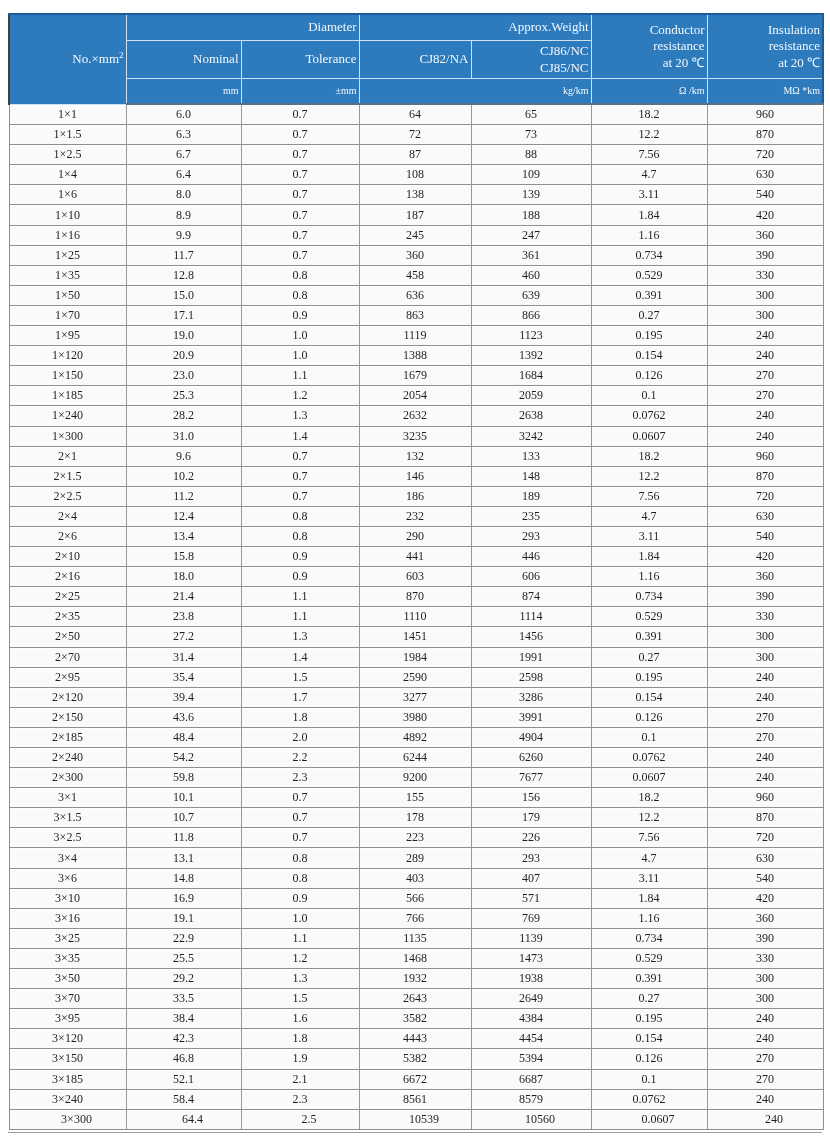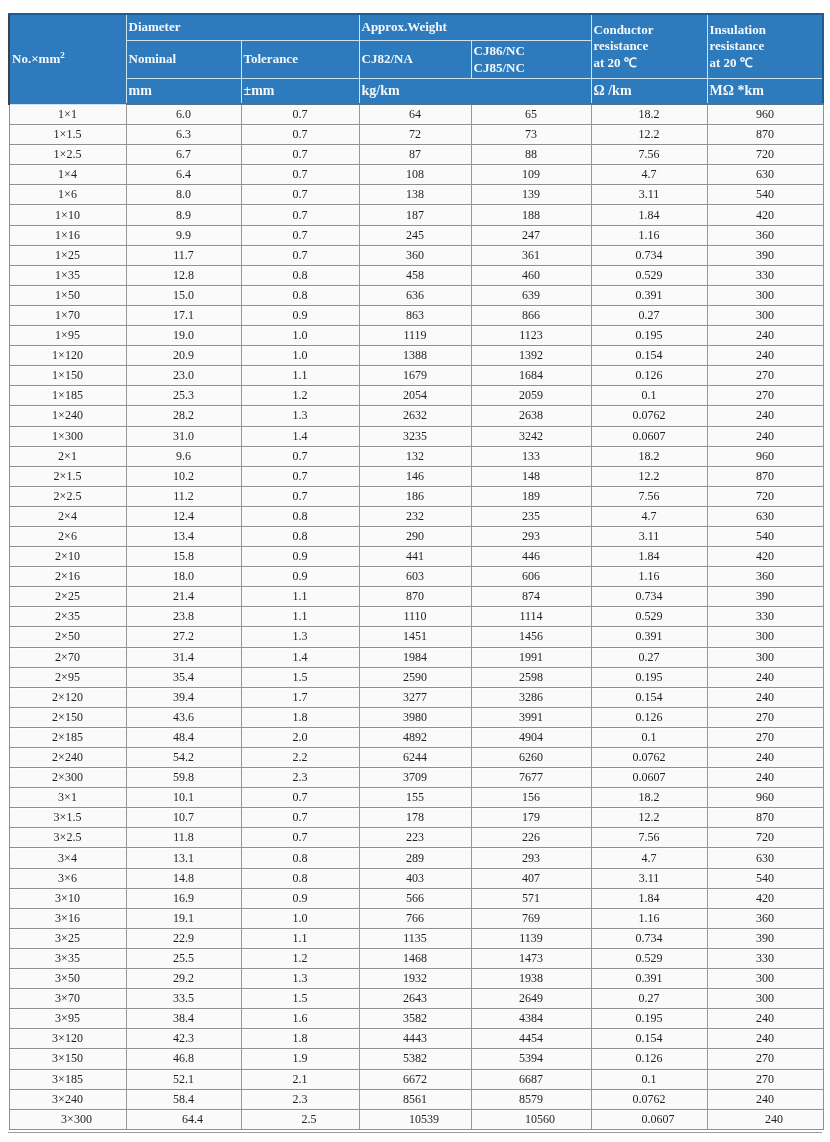--- a/index.html
+++ b/index.html
@@ -25,31 +25,31 @@
   }
   table.spec {
     border-collapse: collapse;
     table-layout: fixed;
     width: 814px;
   }
   
   thead th {
     background: #2d7bbd;
     color: #f4f8fc;
-    font-weight: bold;
+    font-weight: normal;
     font-size: 13px;
-    text-align: left;
+    text-align: right;
     vertical-align: middle;
     border: 1px solid #cfe0ef;
     padding: 0 2px;
     line-height: 1.25;
   }
   thead tr.h-row1 th { height: 25px; }
   thead tr.h-row2 th { height: 37px; }
-  thead tr.h-units th { height: 24px; font-size: 14px; }
+  thead tr.h-units th { height: 24px; font-size: 10px; }
   thead tr:first-child th { border-top: 2px solid #1d5c9b; }
   thead th.edge-l { border-left: 2px solid #404040; }
   thead th.edge-r { border-right: 2px solid #1d5c9b; }
   thead tr.h-units th { border-bottom: 2px solid #5a7086; }
   .multiline { white-space: pre-line; }
   thead sup { font-size: 9px; vertical-align: super; }
   
   tbody td {
     background: #fafafa;
     color: #1f1f1f;
@@ -411,21 +411,21 @@
             <td>2.2</td>
             <td>6244</td>
             <td>6260</td>
             <td>0.0762</td>
             <td>240</td>
           </tr>
           <tr>
             <td>2×300</td>
             <td>59.8</td>
             <td>2.3</td>
-            <td>3709</td>
+            <td>9200</td>
             <td>7677</td>
             <td>0.0607</td>
             <td>240</td>
           </tr>
           <tr>
             <td>3×1</td>
             <td>10.1</td>
             <td>0.7</td>
             <td>155</td>
             <td>156</td>

